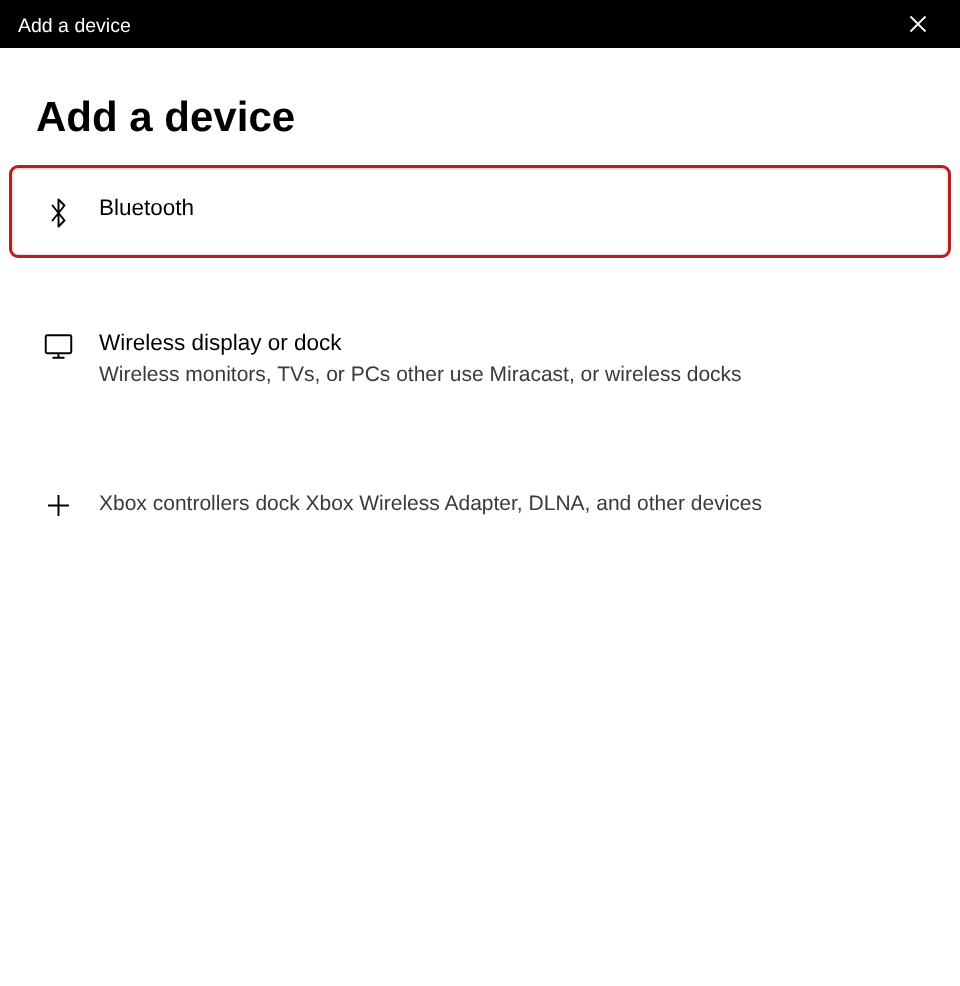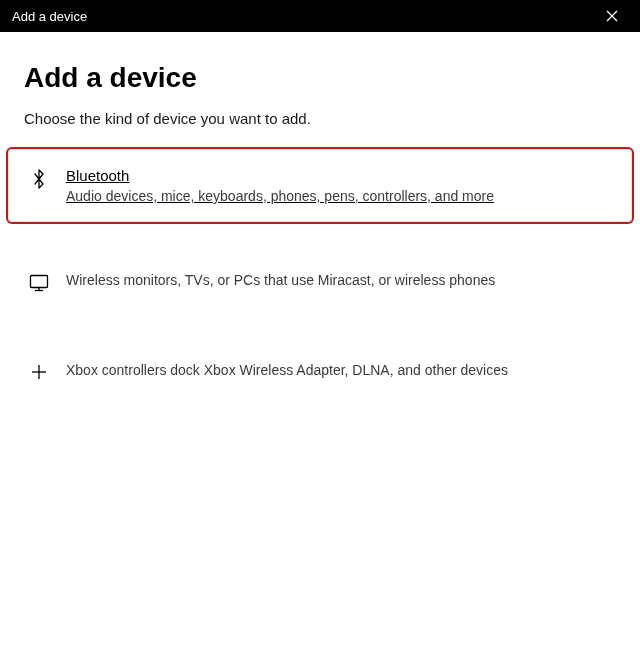--- a/index.html
+++ b/index.html
@@ -55,21 +55,20 @@
     cursor: pointer;
     border: 2px solid transparent;
     border-radius: 6px;
     margin-bottom: 30px;
   }
   .option.highlight {
     border: 2px solid #b81e1e;
     border-radius: 6px;
     box-shadow: inset 0 0 0 1px rgba(184,30,30,0.15);
     margin-bottom: 28px;
-    text-decoration: underline;
   }
   .option-icon {
     width: 26px;
     flex: 0 0 26px;
     display: flex;
     justify-content: center;
     align-items: flex-start;
     margin-top: 2px;
     margin-right: 14px;
     color: #000;
@@ -94,46 +93,45 @@
   <div class="titlebar-close">
     <svg width="12" height="12" viewBox="0 0 12 12">
       <line x1="1" y1="1" x2="11" y2="11" stroke="#fff" stroke-width="1.2"></line>
       <line x1="11" y1="1" x2="1" y2="11" stroke="#fff" stroke-width="1.2"></line>
     </svg>
   </div>
 </div>
 
 <div class="content">
   <div class="heading">Add a device</div>
-  <div class="subheading">Choose the kind of device you want to add.</div>
 
   <div class="options">
 
     <div class="option highlight">
       <div class="option-icon">
         <svg width="14" height="20" viewBox="0 0 14 20">
           <path d="M3 5 L11 15 L7 19 L7 1 L11 5 L3 15" fill="none" stroke="#000" stroke-width="1.3" stroke-linejoin="round" stroke-linecap="round"></path>
         </svg>
       </div>
       <div class="option-text">
         <div class="option-title">Bluetooth</div>
-        <div class="option-desc">Audio devices, mice, keyboards, phones, pens, controllers, and more</div>
       </div>
     </div>
 
     <div class="option">
       <div class="option-icon">
         <svg width="20" height="18" viewBox="0 0 20 18">
           <rect x="1.5" y="1.5" width="17" height="12" rx="1" fill="none" stroke="#000" stroke-width="1.3"></rect>
           <line x1="6" y1="16.5" x2="14" y2="16.5" stroke="#000" stroke-width="1.3"></line>
           <line x1="10" y1="13.5" x2="10" y2="16.5" stroke="#000" stroke-width="1.3"></line>
         </svg>
       </div>
       <div class="option-text">
-        <div class="option-desc">Wireless monitors, TVs, or PCs that use Miracast, or wireless phones</div>
+        <div class="option-title">Wireless display or dock</div>
+        <div class="option-desc">Wireless monitors, TVs, or PCs other use Miracast, or wireless docks</div>
       </div>
     </div>
 
     <div class="option">
       <div class="option-icon">
         <svg width="16" height="16" viewBox="0 0 16 16">
           <line x1="8" y1="1" x2="8" y2="15" stroke="#000" stroke-width="1.3"></line>
           <line x1="1" y1="8" x2="15" y2="8" stroke="#000" stroke-width="1.3"></line>
         </svg>
       </div>

